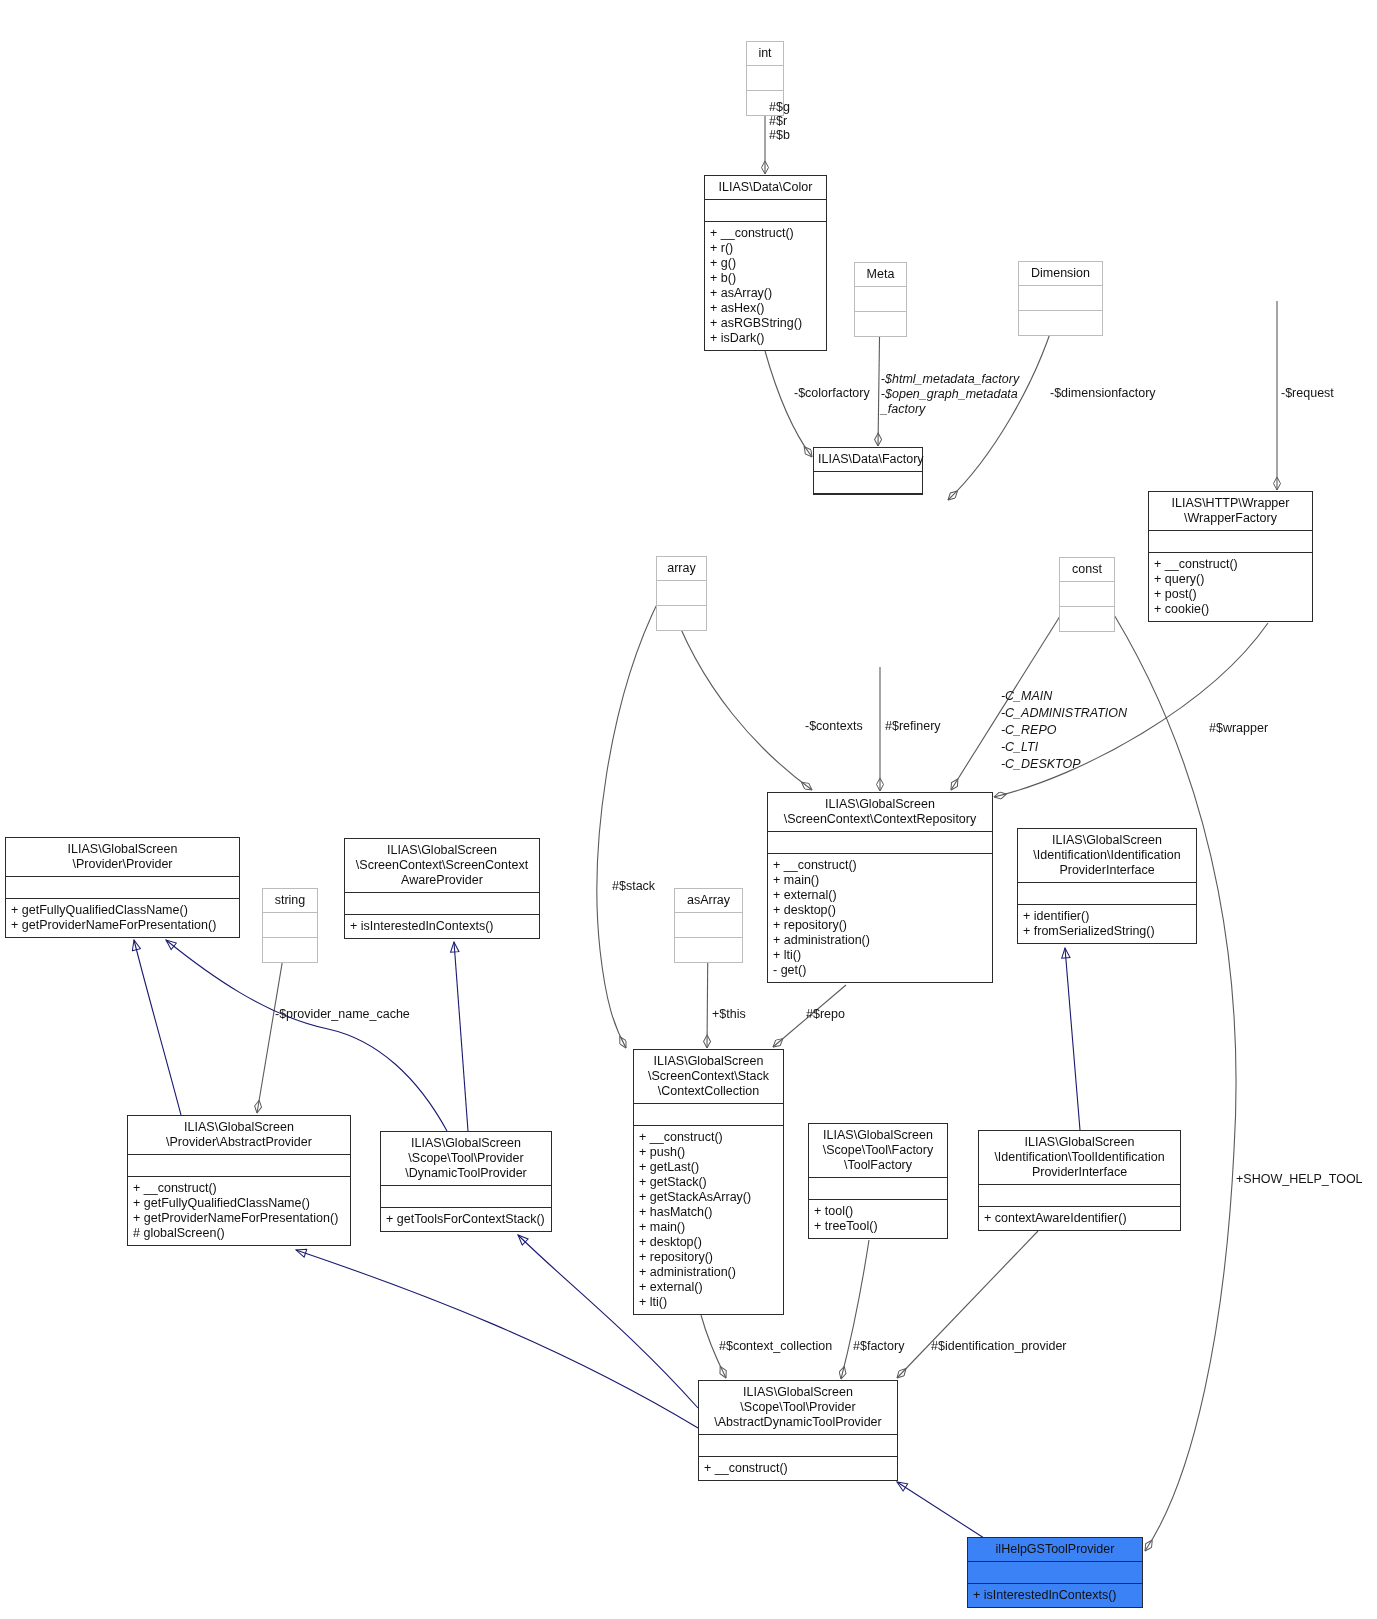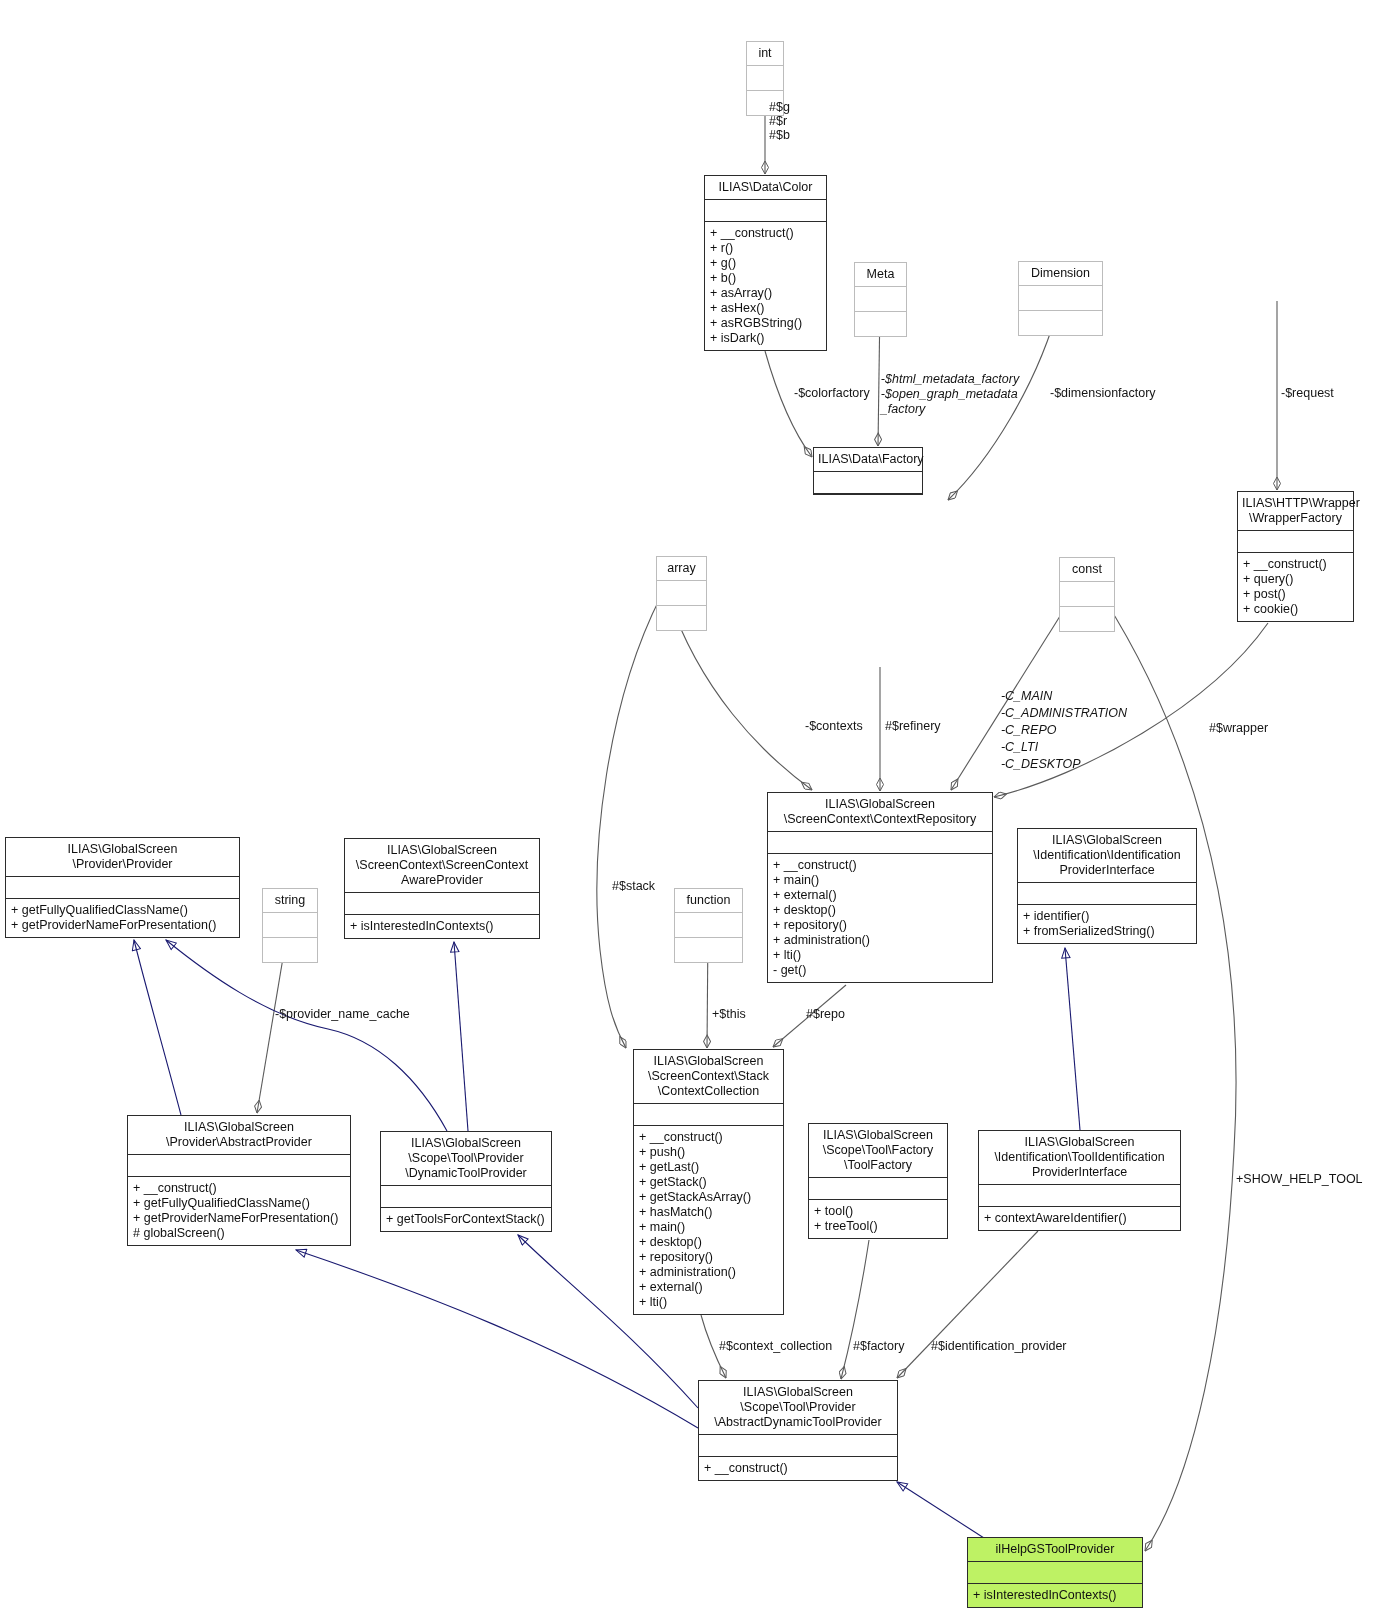--- a/index.html
+++ b/index.html
@@ -6,21 +6,21 @@
   html, body { margin: 0; padding: 0; background: #ffffff; }
   body { font-family: "Liberation Sans", sans-serif; }
   .canvas { position: relative; width: 1377px; height: 1619px; background: #ffffff; overflow: hidden; }
   .edges { position: absolute; left: 0; top: 0; z-index: 1; }
   .edges path { fill: none; }
   .assoc { stroke: #5a5a5a; stroke-width: 1.1; }
   .inherit { stroke: #191970; stroke-width: 1.1; }
 
   .uml-class { position: absolute; z-index: 2; background: #ffffff; border: 1px solid #2b2b2b; font-size: 12.5px; color: #101010; }
   .uml-class.ext { border-color: #bcbcbc; margin-top: 36px; }
-  .uml-class.highlight { background: #bef264; }
+  .uml-class.highlight { background: #3b82f6; }
   .c-title { text-align: center; padding: 4px 4px; line-height: 15px; white-space: pre-line; border-bottom: 1px solid #2b2b2b; }
   .ext .c-title { border-bottom-color: #bcbcbc; }
   .c-attrs { min-height: 22px; border-bottom: 1px solid #2b2b2b; }
   .ext .c-attrs { min-height: 25px; border-bottom-color: #bcbcbc; }
   .c-methods { padding: 4px 5px; line-height: 15px; min-height: 15px; }
   .ext .c-methods { min-height: 24px; padding: 0; }
   .m-row { white-space: nowrap; }
 
   .edge-label { position: absolute; z-index: 3; font-size: 12.5px; line-height: 15px; white-space: pre-line; color: #141414; }
   .edge-label.center { transform: translateX(-50%); text-align: left; font-style: italic; }
@@ -86,21 +86,21 @@
     <div class="c-title">array</div>
     <div class="c-attrs"></div>
     <div class="c-methods"></div>
   </div>
   <div class="uml-class ext" style="left:1059px;top:521px;width:56px">
     <div class="c-title">const</div>
     <div class="c-attrs"></div>
     <div class="c-methods"></div>
   </div>
   <div class="uml-class ext" style="left:674px;top:852px;width:69px">
-    <div class="c-title">function</div>
+    <div class="c-title">asArray</div>
     <div class="c-attrs"></div>
     <div class="c-methods"></div>
   </div>
   <div class="uml-class ext" style="left:262px;top:852px;width:56px">
     <div class="c-title">string</div>
     <div class="c-attrs"></div>
     <div class="c-methods"></div>
   </div>
 
   <div class="uml-class" style="left:704px;top:175px;width:123px">
@@ -114,21 +114,21 @@
         <div class="m-row">+ asArray()</div>
         <div class="m-row">+ asHex()</div>
         <div class="m-row">+ asRGBString()</div>
         <div class="m-row">+ isDark()</div>
       </div>
   </div>
   <div class="uml-class" style="left:813px;top:447px;width:110px">
     <div class="c-title">ILIAS\Data\Factory</div>
     <div class="c-attrs"></div>
   </div>
-  <div class="uml-class" style="left:1237px;top:491px;width:117px">
+  <div class="uml-class" style="left:1148px;top:491px;width:165px">
     <div class="c-title">ILIAS\HTTP\Wrapper
 \WrapperFactory</div>
     <div class="c-attrs"></div>
     <div class="c-methods">
         <div class="m-row">+ __construct()</div>
         <div class="m-row">+ query()</div>
         <div class="m-row">+ post()</div>
         <div class="m-row">+ cookie()</div>
       </div>
   </div>

